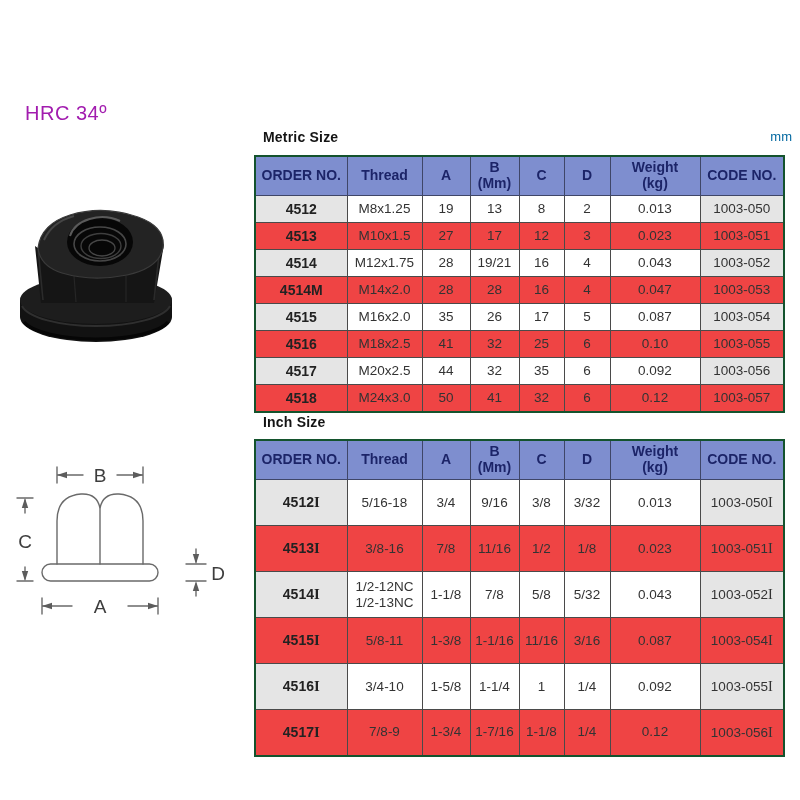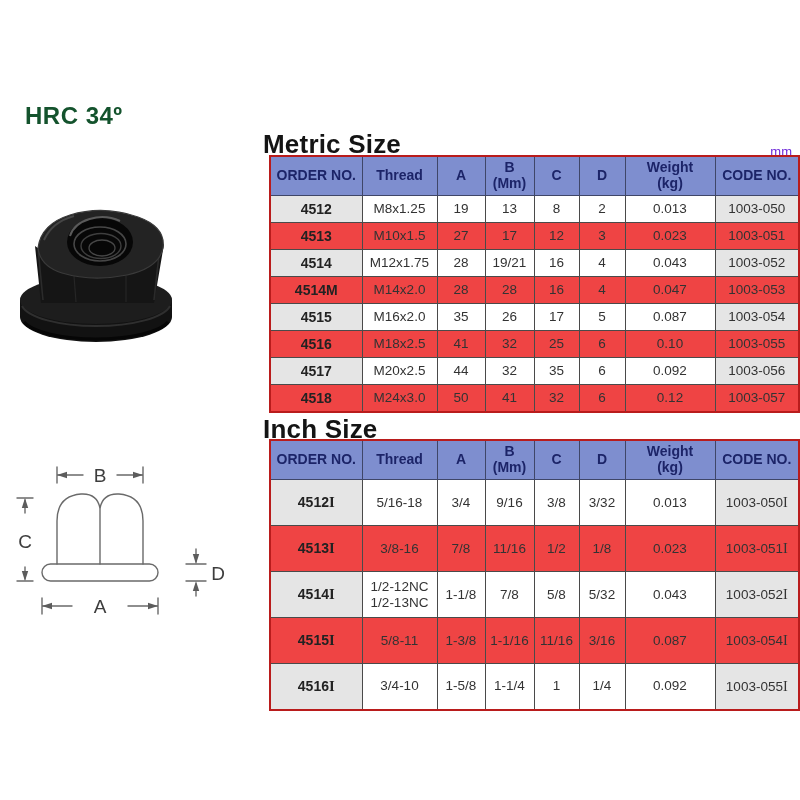--- a/index.html
+++ b/index.html
@@ -2,40 +2,40 @@
 <html><head>
 <meta charset="utf-8">
 <style>
   html,body{margin:0;padding:0;background:#fff;}
   .page{
     position:relative;width:800px;height:800px;background:#ffffff;overflow:hidden;
     font-family:"Liberation Sans",sans-serif;color:#222;
   }
   
   .hrc{
-    position:absolute;left:25px;top:102px;font-size:24px;font-weight:bold;color:#14532d;
+    position:absolute;left:25px;top:102px;font-size:20px;font-weight:normal;color:#a21caf;
     letter-spacing:.5px;
   }
   .photo{position:absolute;left:8px;top:196px;}
   .diagram{position:absolute;left:10px;top:463px;}
   .diagram text{font-family:"Liberation Sans",sans-serif;font-size:19px;fill:#3d3d3d;}
   .diagram .ln{stroke:#6a6a6a;stroke-width:1.4;fill:none;stroke-linecap:round;}
   .diagram .ar{fill:#5c5c5c;stroke:none;}
   
   .section-head{
     position:absolute;left:263px;width:529px;display:flex;align-items:flex-end;
     justify-content:space-between;
   }
-  .section-title{font-size:26px;font-weight:bold;color:#141414;letter-spacing:.2px;}
-  .unit-note{font-size:13px;color:#6d28d9;padding-bottom:1px;}
+  .section-title{font-size:14px;font-weight:bold;color:#141414;letter-spacing:.2px;}
+  .unit-note{font-size:13px;color:#0369a1;padding-bottom:1px;}
   #metric-head{top:129px;}
   #inch-head{top:414px;}
   table.spec{
-    position:absolute;left:269px;border-collapse:collapse;table-layout:fixed;width:529px;
-    border:2px solid #b91c1c;background:#fff;
+    position:absolute;left:254px;border-collapse:collapse;table-layout:fixed;width:529px;
+    border:2px solid #14532d;background:#fff;
   }
   #metric-table{top:155px;}
   #inch-table{top:439px;}
   table.spec th{
     background:#7e8ecf;color:#1c2468;font-size:14px;font-weight:bold;line-height:1.12;
     border:1px solid #3f4668;height:36px;padding:1px 0;text-align:center;
   }
   table.spec td{
     border:1px solid #4a4a4a;font-size:13.5px;color:#333;text-align:center;
     padding:1px 2px;line-height:1.15;background:#fff;
@@ -287,16 +287,26 @@
         <tr>
           <td class="edge order">4516<span class="si">I</span></td>
           <td>3/4-10</td>
           <td>1-5/8</td>
           <td>1-1/4</td>
           <td>1</td>
           <td>1/4</td>
           <td>0.092</td>
           <td class="edge">1003-055<span class="si">I</span></td>
         </tr>
+        <tr class="stripe">
+          <td class="edge order">4517<span class="si">I</span></td>
+          <td>7/8-9</td>
+          <td>1-3/4</td>
+          <td>1-7/16</td>
+          <td>1-1/8</td>
+          <td>1/4</td>
+          <td>0.12</td>
+          <td class="edge">1003-056<span class="si">I</span></td>
+        </tr>
       </tbody>
     </table>
 
 </div>
 
 </body></html>

